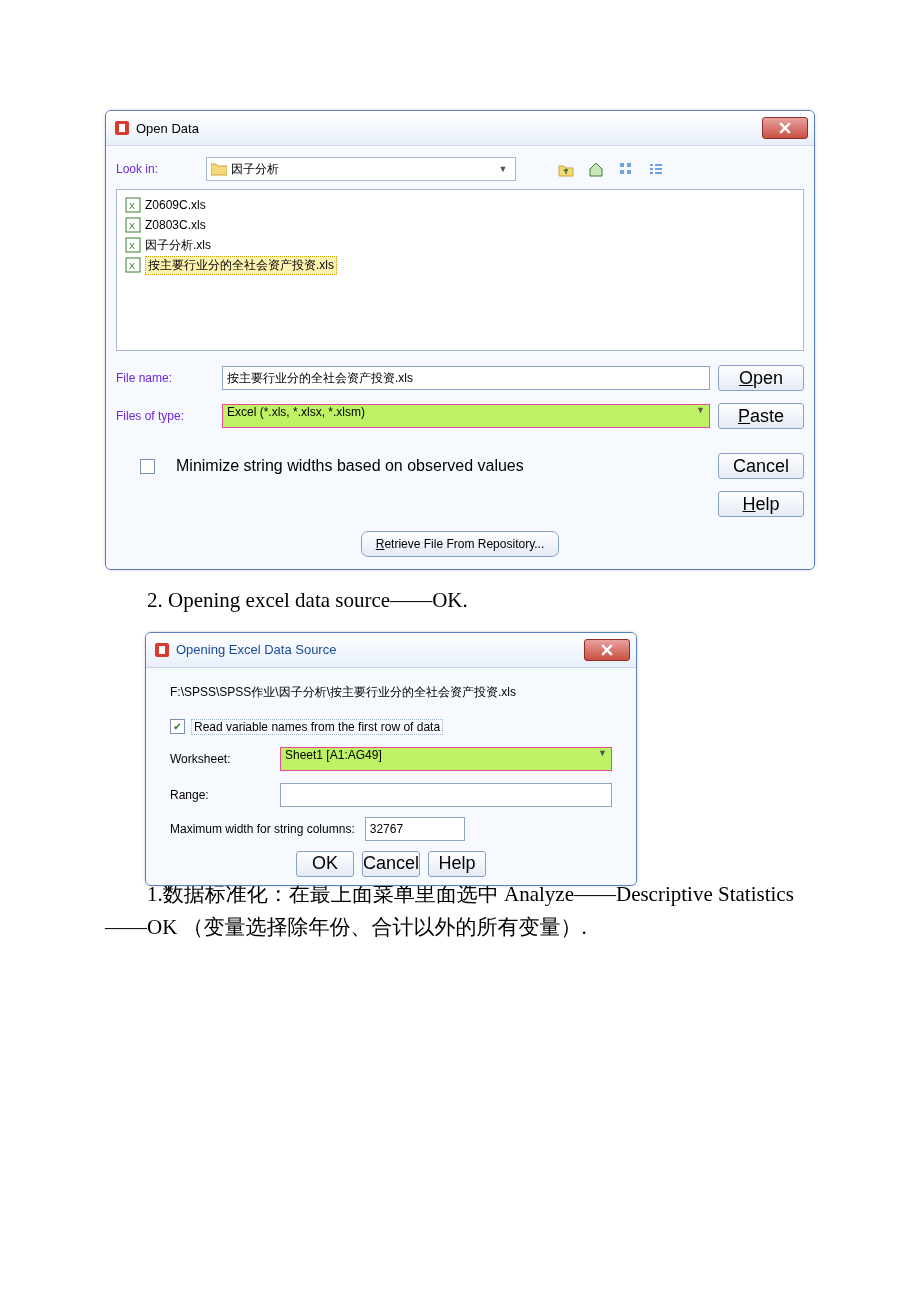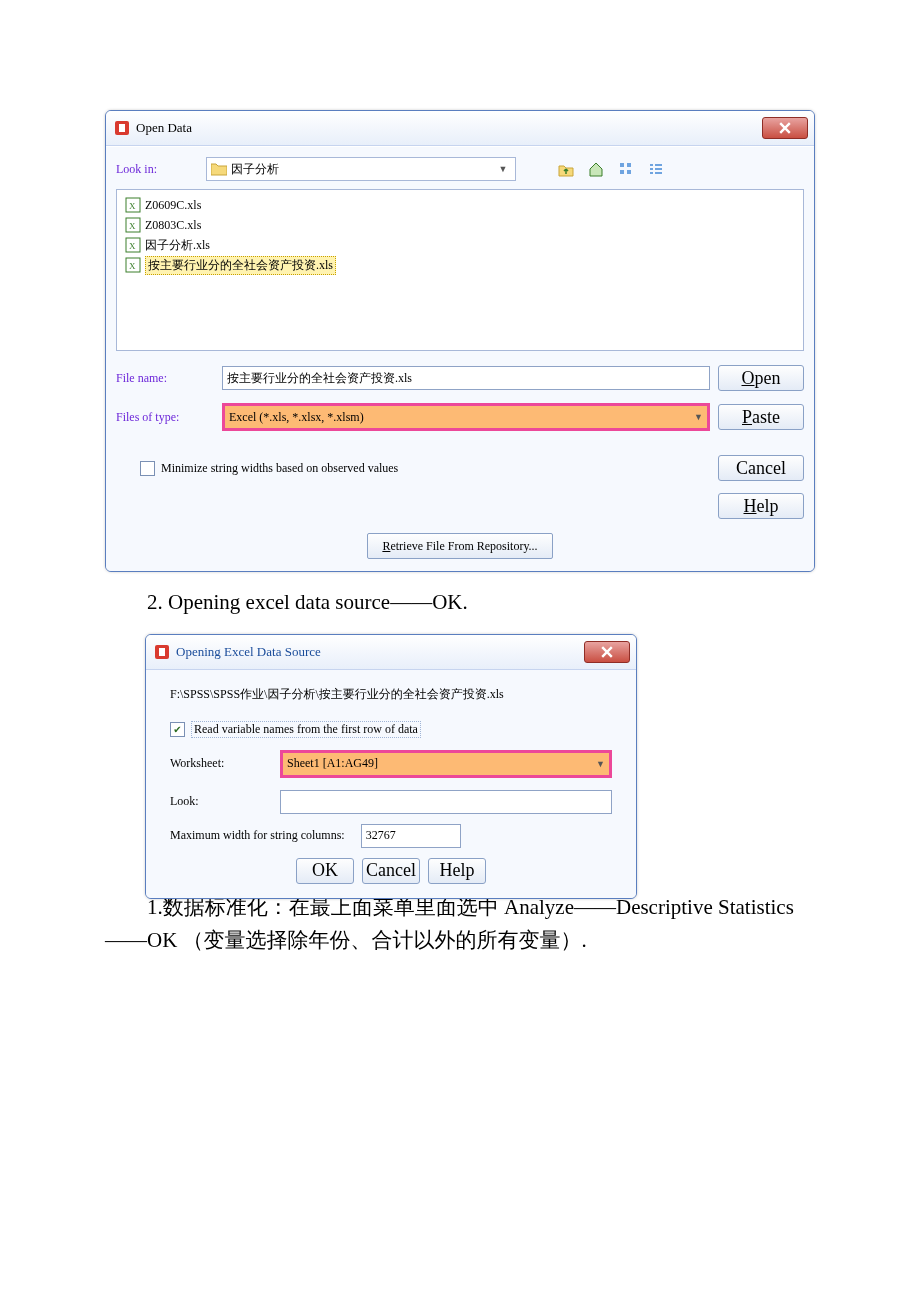--- a/index.html
+++ b/index.html
@@ -11,21 +11,20 @@
   }
   .page {
     padding: 110px 105px 50px 105px;
   }
   .dialog {
     border: 1px solid #5a7ebf;
     border-radius: 6px;
     background: #eaf1fb;
     overflow: hidden;
     box-shadow: 0 0 3px rgba(0,0,0,0.2);
-    font-family: Liberation Serif, serif;
   }
   .titlebar {
     display: flex;
     align-items: center;
     height: 34px;
     padding: 0 6px 0 8px;
     background: linear-gradient(#fff, #e8effa);
     border-bottom: 1px solid #c6d4ef;
   }
   .titlebar .app-icon {
@@ -125,65 +124,64 @@
   .textfield {
     border: 1px solid #8fa3c6;
     background: #fff;
     height: 22px;
     font-size: 12px;
     padding: 0 4px;
     display: flex;
     align-items: center;
   }
   .combo {
-    border: 3px solid #ec4899;
-    background: #fdba74;
+    border: 1px solid #ec4899;
+    background: #bef264;
     height: 22px;
     font-size: 12px;
     padding: 0 4px;
     display: flex;
-    align-items: center;
   }
   .combo .dd {
     width: 18px; text-align: right; color: #555; font-size: 9px;
   }
   .btn {
     border: 1px solid #8aa1c6;
     background: linear-gradient(#fefefe, #e4ebf6);
     border-radius: 3px;
     height: 24px;
     font-size: 18px;
     display: flex;
     align-items: center;
     justify-content: center;
     min-width: 68px;
   }
   .btn u { text-decoration: underline; }
   .checkbox-row {
     display: flex;
-    align-items: flex-end;
-    font-size: 12px;
-    gap: 6px;
+    align-items: center;
+    font-size: 16px;
+    gap: 21px;
   }
   .cb {
     width: 13px; height: 13px;
     border: 1px solid #7a90b4;
     background: #fff;
     display: inline-flex; align-items:center; justify-content:center;
     font-size: 10px; color: #2a6b1f;
   }
   .retrieve-row {
     display: flex;
     justify-content: center;
     margin-top: 14px;
   }
   .retrieve-btn {
     border: 1px solid #8aa1c6;
     background: linear-gradient(#fefefe, #e4ebf6);
-    border-radius: 2px;
+    border-radius: 7px;
     height: 24px;
     font-size: 12px;
     padding: 0 14px;
     display: flex; align-items: center;
   }
   .body-text {
     font-family: "Times New Roman", serif;
     font-size: 21px;
     line-height: 1.6;
     margin: 14px 0 14px 0;
@@ -191,21 +189,21 @@
   }
   
   .dialog2 {
     width: 490px;
     margin-left: 40px;
   }
   .dialog2 .titlebar .title {
     color: #1a4c9a;
   }
   .d2-body {
-    padding: 16px 24px 14px 24px;
+    padding: 16px 24px 8px 24px;
     background: #f6f9fe;
   }
   .d2-path {
     font-size: 12px;
     margin-bottom: 18px;
   }
   .d2-checkrow {
     display: flex;
     align-items: center;
     gap: 6px;
@@ -402,26 +400,26 @@
       <div class="d2-checkrow">
         <span class="cb">✔</span>
         <span class="text">Read variable names from the first row of data</span>
       </div>
       <div class="d2-grid">
         <span class="lbl2">Worksheet:</span>
         <div class="combo">
           <span style="flex:1">Sheet1 [A1:AG49]</span>
           <span class="dd">▼</span>
         </div>
-        <span class="lbl2">Look:</span>
+        <span class="lbl2">Range:</span>
         <div class="textfield">
           <span></span>
         </div>
       </div>
-      <div style="display:flex; align-items:center; gap:16px; font-size:12px;">
+      <div style="display:flex; align-items:center; gap:10px; font-size:12px;">
         <span>Maximum width for string columns:</span>
         <div class="textfield" style="width:90px">
           <span>32767</span>
         </div>
       </div>
       <div class="d2-btns">
         <div class="btn" style="min-width:56px">
             <span>OK</span>
           </div>
         <div class="btn" style="min-width:56px">

